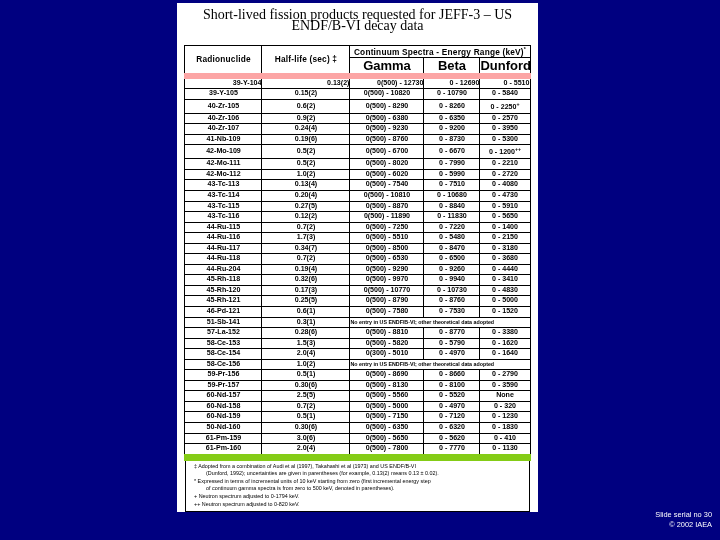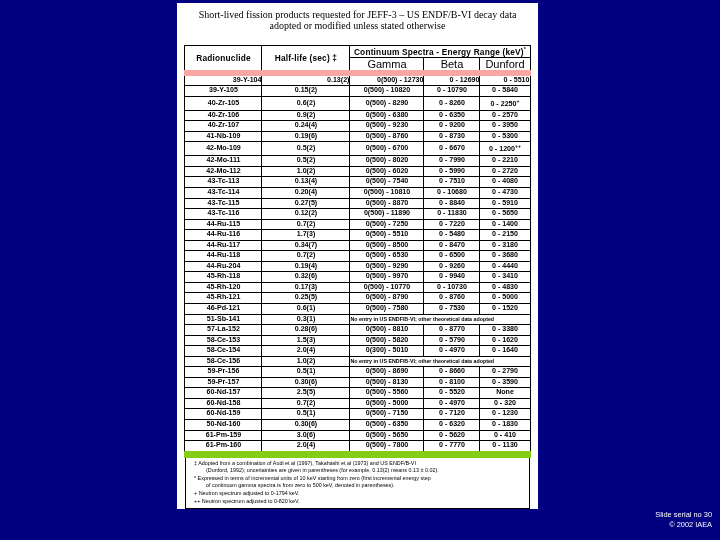--- a/index.html
+++ b/index.html
@@ -27,21 +27,21 @@
     top: 2px;
     width: 363px;
     background: #ffffff;
     border: 1px solid #000080;
     box-sizing: border-box;
     padding: 0;
   }
   .title-box {
     text-align: center;
     font-family: "Liberation Serif", serif;
-    font-size: 10px;
+    font-size: 14px;
     line-height: 11px;
     color: #000000;
     padding: 6px 10px 6px 10px;
   }
   table.main {
     border-collapse: collapse;
     width: 345px;
     margin: 8px auto 0 auto;
     table-layout: fixed;
     font-family: "Liberation Sans", sans-serif;
@@ -57,22 +57,22 @@
     font-weight: bold;
     font-family: "Liberation Sans", sans-serif;
     padding: 3px 1px;
     letter-spacing: 0.2px;
   }
   .hdr-top {
     font-size: 8.3px;
   }
   .sub-hdr {
     text-align: center;
-    font-size: 11px;
-    font-weight: normal;
+    font-size: 13px;
+    font-weight: bold;
     padding: 2px 1px;
   }
   td.cell {
     text-align: center;
     font-size: 7.1px;
     font-weight: bold;
     line-height: 9.55px;
     padding: 0;
     border-left: 1px solid #000000;
     border-right: 1px solid #000000;
@@ -140,21 +140,20 @@
 </style>
 </head>
 <body>
 
 <div id="slide">
 
   <div id="panel">
 
     <div class="title-box">
       <div>Short-lived fission products requested for JEFF-3 – US ENDF/B-VI decay data</div>
-      <div>adopted or modified unless stated otherwise</div>
     </div>
 
     <table class="main">
       <colgroup>
         <col style="width:77px">
         <col style="width:88px">
         <col style="width:74px">
         <col style="width:56px">
         <col style="width:50px">
       </colgroup>

